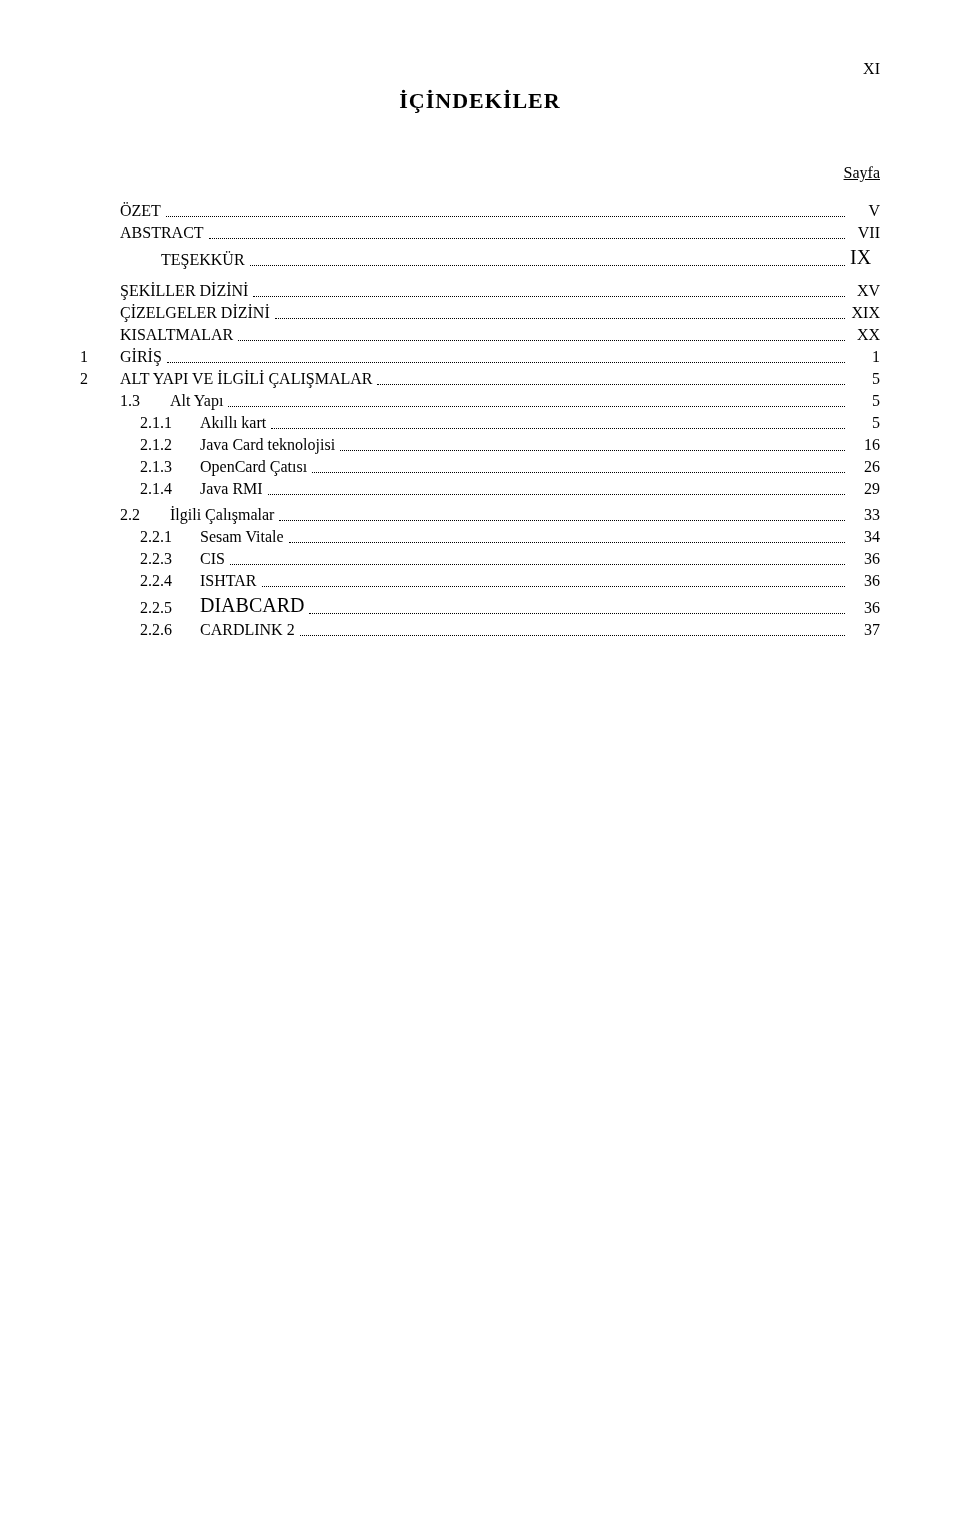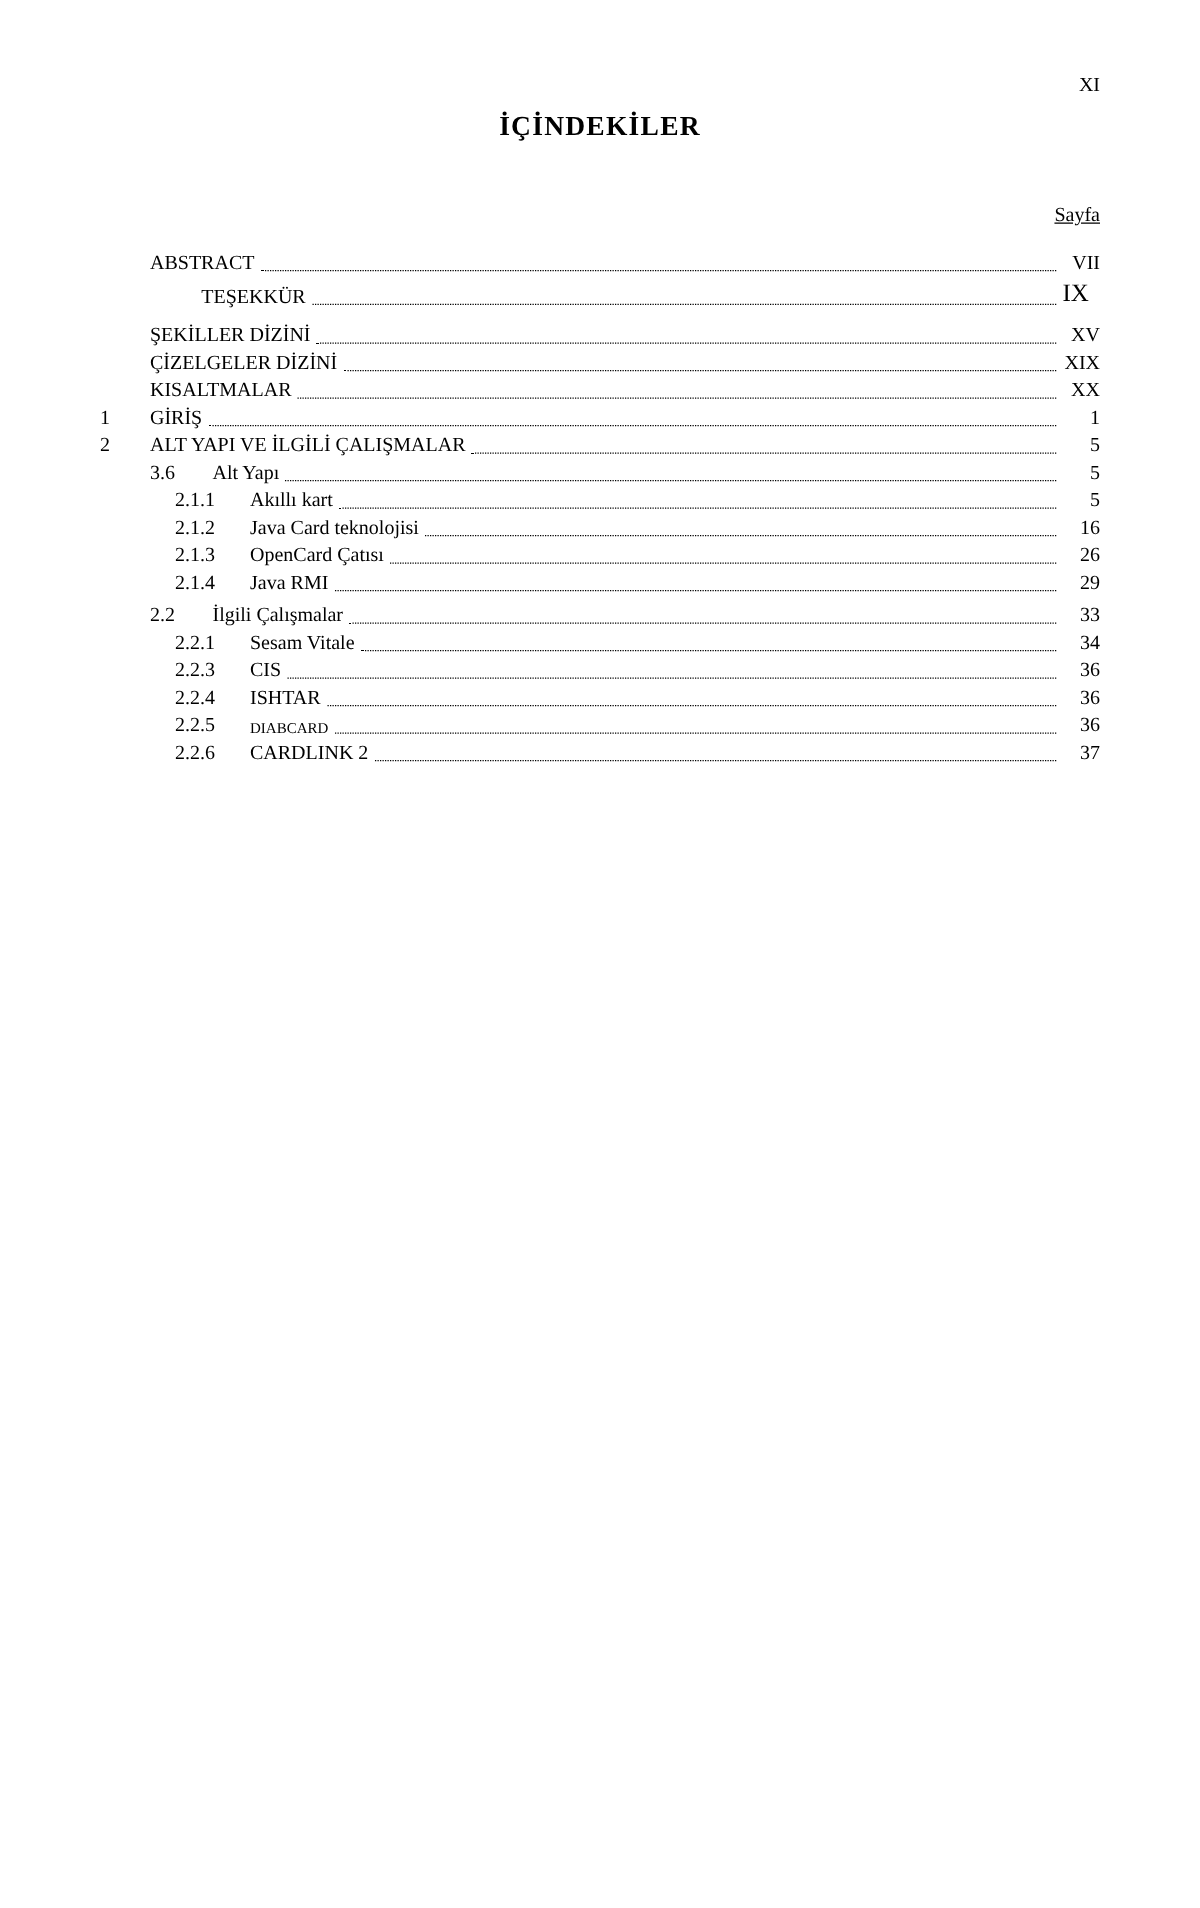--- a/index.html
+++ b/index.html
@@ -48,20 +48,26 @@
 
 <div class="page-title">
   <span>İÇİNDEKİLER</span>
 </div>
 
 <div class="sayfa-label">
   <span>Sayfa</span>
 </div>
 
 <div id="toc-container">
+<div style="display: flex; align-items: flex-end; width: 100%; margin-bottom: 4px;">
+      <span style="font-size: 16px; white-space: nowrap; min-width: 40px;"></span>
+      <span style="font-size: 16px; white-space: nowrap;">ÖZET</span>
+      <span style="flex: 1 1 0%; border-bottom: 1px dotted rgb(0, 0, 0); margin: 0px 5px 3px; min-width: 20px;"></span>
+      <span style="font-size: 16px; white-space: nowrap; text-align: right; min-width: 30px;">V</span>
+    </div>
     <div style="display: flex; align-items: flex-end; width: 100%; margin-bottom: 4px;">
       <span style="font-size: 16px; white-space: nowrap; min-width: 40px;"></span>
       <span style="font-size: 16px; white-space: nowrap;">ABSTRACT</span>
       <span style="flex: 1 1 0%; border-bottom: 1px dotted rgb(0, 0, 0); margin: 0px 5px 3px; min-width: 20px;"></span>
       <span style="font-size: 16px; white-space: nowrap; text-align: right; min-width: 30px;">VII</span>
     </div>
     <div style="display: flex; align-items: flex-end; width: 100%; margin-bottom: 4px;">
       <span style="font-size: 16px; white-space: nowrap; min-width: 40px;"></span>
       <span style="font-size: 16px; white-space: nowrap; margin-left: 41px;">TEŞEKKÜR</span>
       <span style="flex: 1 1 0%; border-bottom: 1px dotted rgb(0, 0, 0); margin: 0px 5px 3px; min-width: 20px;"></span>
@@ -91,21 +97,21 @@
       <span style="flex: 1 1 0%; border-bottom: 1px dotted rgb(0, 0, 0); margin: 0px 5px 3px; min-width: 20px;"></span>
       <span style="font-size: 16px; white-space: nowrap; text-align: right; min-width: 30px;">1</span>
     </div>
     <div style="display: flex; align-items: flex-end; width: 100%; margin-bottom: 4px;">
       <span style="font-size: 16px; white-space: nowrap; min-width: 40px;">2</span>
       <span style="font-size: 16px; white-space: nowrap;">ALT YAPI VE İLGİLİ ÇALIŞMALAR</span>
       <span style="flex: 1 1 0%; border-bottom: 1px dotted rgb(0, 0, 0); margin: 0px 5px 3px; min-width: 20px;"></span>
       <span style="font-size: 16px; white-space: nowrap; text-align: right; min-width: 30px;">5</span>
     </div>
     <div style="display: flex; align-items: flex-end; width: 100%; margin-bottom: 4px;">
-      <span style="font-size: 16px; white-space: nowrap; min-width: 90px; padding-left: 40px;">3.6</span>
+      <span style="font-size: 16px; white-space: nowrap; min-width: 90px; padding-left: 40px;">1.3</span>
       <span style="font-size: 16px; white-space: nowrap;">Alt Yapı</span>
       <span style="flex: 1 1 0%; border-bottom: 1px dotted rgb(0, 0, 0); margin: 0px 5px 3px; min-width: 20px;"></span>
       <span style="font-size: 16px; white-space: nowrap; text-align: right; min-width: 30px;">5</span>
     </div>
     <div style="display: flex; align-items: flex-end; width: 100%; margin-bottom: 4px;">
       <span style="font-size: 16px; white-space: nowrap; min-width: 120px; padding-left: 60px;">2.1.1</span>
       <span style="font-size: 16px; white-space: nowrap;">Akıllı kart</span>
       <span style="flex: 1 1 0%; border-bottom: 1px dotted rgb(0, 0, 0); margin: 0px 5px 3px; min-width: 20px;"></span>
       <span style="font-size: 16px; white-space: nowrap; text-align: right; min-width: 30px;">5</span>
     </div>
@@ -146,21 +152,21 @@
       <span style="font-size: 16px; white-space: nowrap; text-align: right; min-width: 30px;">36</span>
     </div>
     <div style="display: flex; align-items: flex-end; width: 100%; margin-bottom: 4px;">
       <span style="font-size: 16px; white-space: nowrap; min-width: 120px; padding-left: 60px;">2.2.4</span>
       <span style="font-size: 16px; white-space: nowrap;">ISHTAR</span>
       <span style="flex: 1 1 0%; border-bottom: 1px dotted rgb(0, 0, 0); margin: 0px 5px 3px; min-width: 20px;"></span>
       <span style="font-size: 16px; white-space: nowrap; text-align: right; min-width: 30px;">36</span>
     </div>
     <div style="display: flex; align-items: flex-end; width: 100%; margin-bottom: 4px;">
       <span style="font-size: 16px; white-space: nowrap; min-width: 120px; padding-left: 60px;">2.2.5</span>
-      <span style="font-size: 12px; white-space: nowrap; text-align: center;">DIABCARD</span>
+      <span style="font-size: 20px; white-space: nowrap; text-align: center;">DIABCARD</span>
       <span style="flex: 1 1 0%; border-bottom: 1px dotted rgb(0, 0, 0); margin: 0px 5px 3px; min-width: 20px;"></span>
       <span style="font-size: 16px; white-space: nowrap; text-align: right; min-width: 30px;">36</span>
     </div>
     <div style="display: flex; align-items: flex-end; width: 100%; margin-bottom: 4px;">
       <span style="font-size: 16px; white-space: nowrap; min-width: 120px; padding-left: 60px;">2.2.6</span>
       <span style="font-size: 16px; white-space: nowrap;">CARDLINK 2</span>
       <span style="flex: 1 1 0%; border-bottom: 1px dotted rgb(0, 0, 0); margin: 0px 5px 3px; min-width: 20px;"></span>
       <span style="font-size: 16px; white-space: nowrap; text-align: right; min-width: 30px;">37</span>
     </div>
   </div>

